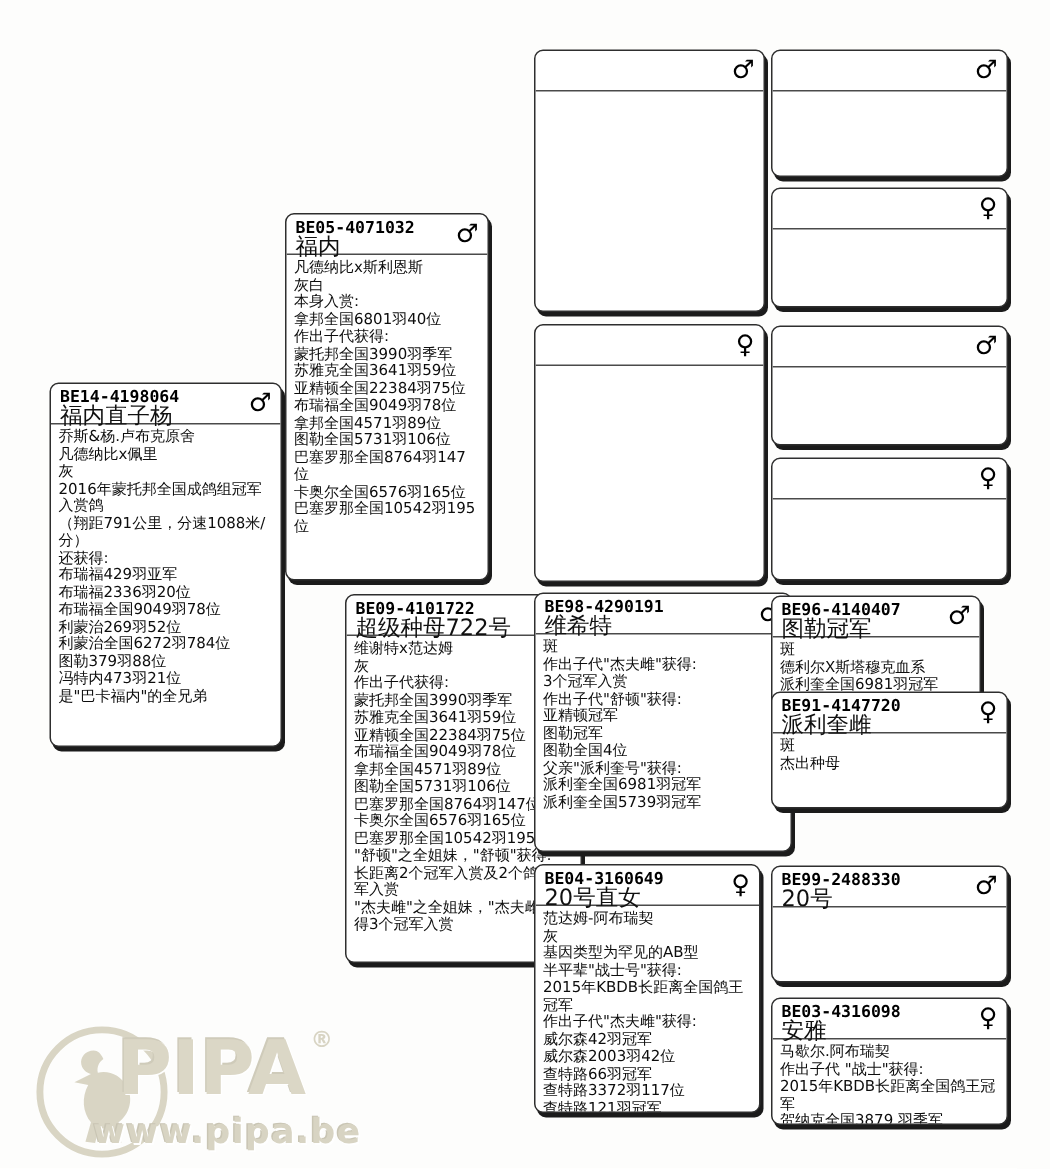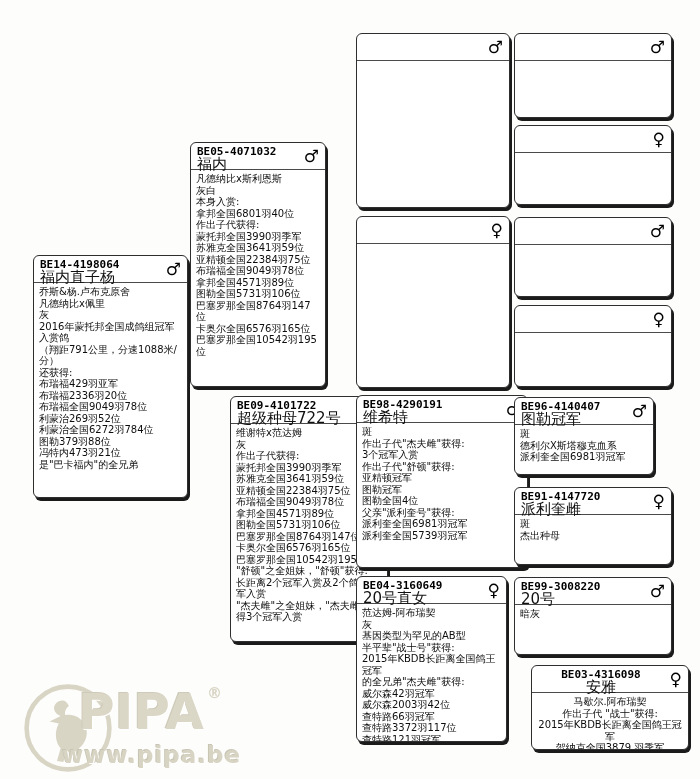--- a/index.html
+++ b/index.html
@@ -26,23 +26,23 @@
   .b2  { left:190px; top:396px; width:158px; height:246px;margin-left:40px; }
   .b3  { left:356px; top:33px;  width:154px; height:175px; }
   .b4  { left:356px; top:216px; width:154px; height:172px; }
   .b5  { left:356px; top:395px; width:172px; height:173px; }
   .b6  { left:356px; top:576px; width:151px; height:166px; }
   .b7  { left:514px; top:33px;  width:158px; height:85px; }
   .b8  { left:514px; top:125px; width:158px; height:80px; }
   .b9  { left:514px; top:217px; width:158px; height:80px; }
   .b10 { left:514px; top:305px; width:158px; height:82px; }
   .b11 { left:514px; top:397px; width:140px; height:78px; }
-  .b12 { left:514px; top:487px; width:158px; height:78px; }
+  .b12 { left:514px; top:461px; width:158px; height:78px; }
   .b13 { left:514px; top:577px; width:158px; height:78px; }
-  .b14 { left:531px; top:665px; width:158px; height:85px;text-align:center; }
+  .b14 { left:514px; top:665px; width:158px; height:85px; }
 
   
   .watermark { position:absolute; left:22px; top:682px; width:220px; height:97px; }
   .wm-circle { position:absolute; left:0; top:0; width:92px; height:92px; }
   .wm-brand {
     position:absolute; left:56px; top:2px;
     font-size:50px; font-weight:bold; letter-spacing:0px;
     color:#dbd7c6; text-shadow:1px 1px 0 #ffffff, -1px -1px 0 #cfcbba;
     line-height:56px; font-family:"DejaVu Sans", sans-serif;
   }
@@ -182,21 +182,21 @@
     <div class="hdr">
       <div class="ring">BE04-3160649</div>
       <div class="bname">20号直女</div>
       <span class="sex">♀</span>
     </div>
     <div class="bbody">范达姆-阿布瑞契
 灰
 基因类型为罕见的AB型
 半平辈"战士号"获得:
 2015年KBDB长距离全国鸽王冠军
-的全兄弟"杰夫雌"获得:
+作出子代"杰夫雌"获得:
 威尔森42羽冠军
 威尔森2003羽42位
 查特路66羽冠军
 查特路3372羽117位
 查特路121羽冠军</div>
   </div>
 
   <div class="pbox b7">
     <div class="hdr">
       <div class="ring"></div>
@@ -249,25 +249,24 @@
       <div class="ring">BE91-4147720</div>
       <div class="bname">派利奎雌</div>
       <span class="sex">♀</span>
     </div>
     <div class="bbody">斑
 杰出种母</div>
   </div>
 
   <div class="pbox b13">
     <div class="hdr">
-      <div class="ring">BE99-3008220</div>
+      <div class="ring">BE99-2488330</div>
       <div class="bname">20号</div>
       <span class="sex">♂</span>
     </div>
-    <div class="bbody">暗灰</div>
   </div>
 
   <div class="pbox b14">
     <div class="hdr">
       <div class="ring">BE03-4316098</div>
       <div class="bname">安雅</div>
       <span class="sex">♀</span>
     </div>
     <div class="bbody">马歇尔.阿布瑞契
 作出子代 "战士"获得:

